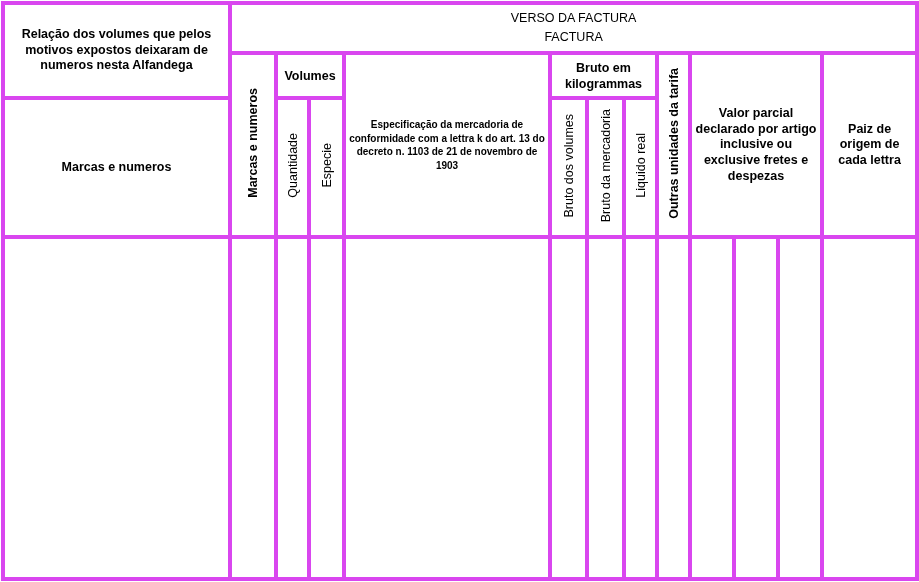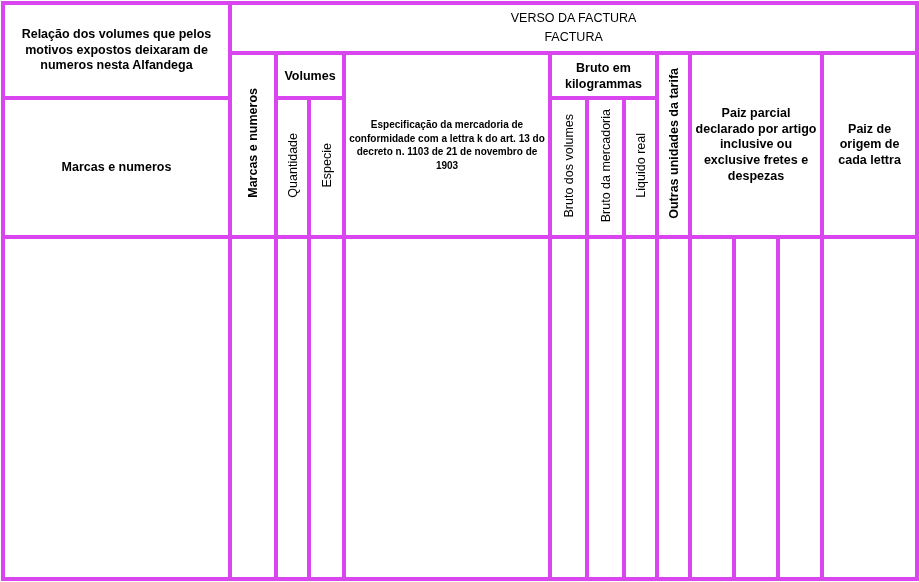--- a/index.html
+++ b/index.html
@@ -119,21 +119,21 @@
       <td rowspan="2" class="spec-cell">
         <span>Especificação da mercadoria de conformidade com a lettra k do art. 13 do decreto n. 1103 de 21 de novembro de 1903</span>
       </td>
       <td colspan="3" class="grp-label">
         <span>Bruto em kilogrammas</span>
       </td>
       <td rowspan="2" class="vert-cell">
         <span class="vert vert-bold">Outras unidades da tarifa</span>
       </td>
       <td colspan="3" rowspan="2" class="hdr-bold">
-        <span>Paiz parcial declarado por artigo inclusive ou exclusive fretes e despezas</span>
+        <span>Valor parcial declarado por artigo inclusive ou exclusive fretes e despezas</span>
       </td>
       <td rowspan="2" class="hdr-bold">
         <span>Paiz de origem de cada lettra</span>
       </td>
     </tr>
 
     <tr>
       <td class="hdr-bold">
         <span>Marcas e numeros</span>
       </td>

